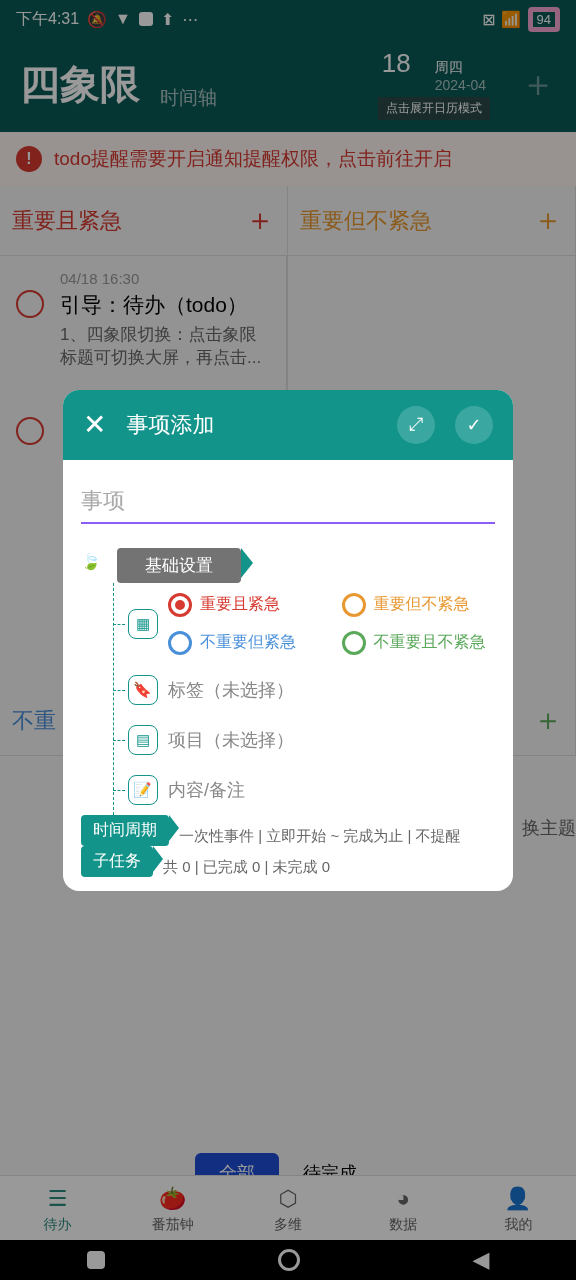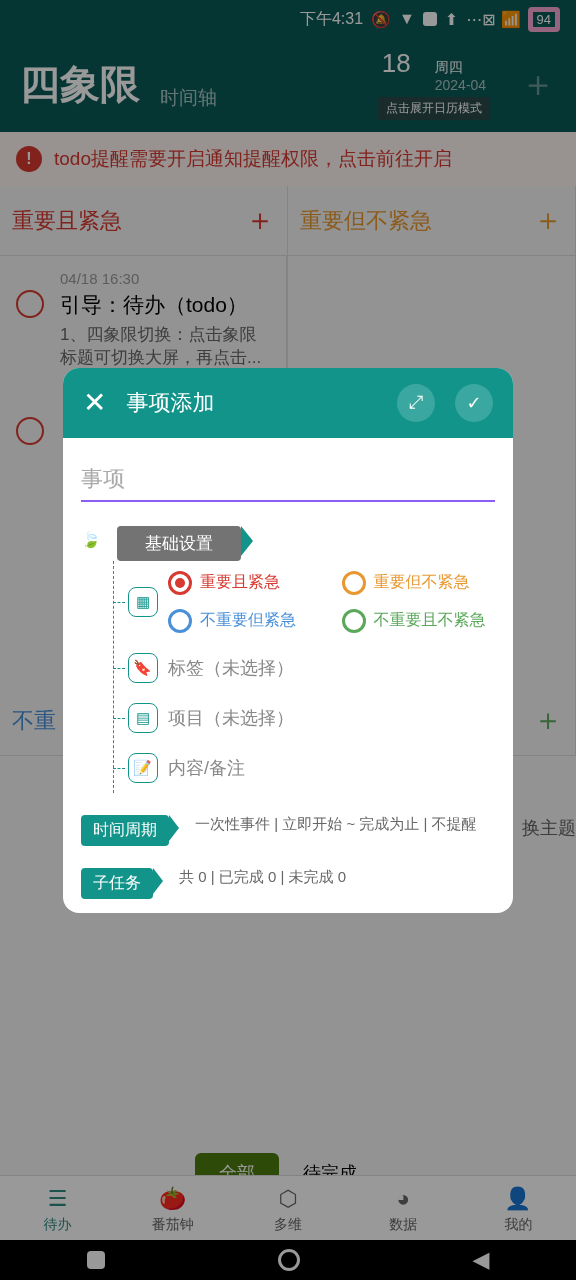--- a/index.html
+++ b/index.html
@@ -1,17 +1,17 @@
 <!DOCTYPE html>
 <html><head>
 <meta charset="utf-8">
 <style>
 *{margin:0;padding:0;box-sizing:border-box;font-family:-apple-system,BlinkMacSystemFont,"PingFang SC","Microsoft YaHei",sans-serif}
 body{width:576px;height:1280px;background:#f5f5f5;position:relative;overflow:hidden}
-.status-bar{height:38px;background:#0a5a56;color:#fff;display:flex;align-items:center;justify-content:flex-end;padding:0 16px;font-size:16px}
+.status-bar{height:38px;background:#0a5a56;color:#fff;display:flex;align-items:center;justify-content:space-between;padding:0 16px;font-size:16px}
 .status-left{display:flex;align-items:center;gap:8px}
 .status-right{display:flex;align-items:center;gap:6px}
 .header{background:#0a5a56;color:#fff;padding:10px 20px 12px;display:flex;align-items:center;gap:20px}
 .header-title{font-size:40px;font-weight:700}
 .header-sub{font-size:19px;color:#a8c4c2;margin-top:28px}
 .header-date{margin-left:auto;display:flex;flex-direction:column;align-items:center}
 .header-day{font-size:26px}
 .header-weekday{font-size:14px}
 .header-ym{font-size:14px;color:#a8c4c2}
 .header-hint{font-size:12px;background:#2a4a48;padding:3px 8px;border-radius:0;margin-top:4px}
@@ -28,21 +28,21 @@
 .q3 .quad-title,.q3 .quad-add{color:#4a90d9}
 .q4 .quad-title,.q4 .quad-add{color:#5aa85a}
 .todo-item{padding:14px 16px;display:flex;gap:16px;border-right:1px solid #ddd}
 .todo-circle{width:28px;height:28px;border:2px solid #d73a31;border-radius:50%;flex-shrink:0;margin-top:20px}
 .todo-time{font-size:15px;color:#999}
 .todo-title{font-size:21px;margin:4px 0}
 .todo-desc{font-size:17px;color:#666}
 .quad-content{min-height:430px;border-right:1px solid #ddd}
 .bottom-tabs{position:absolute;bottom:75px;left:0;right:0;display:flex;justify-content:center;gap:0;padding:12px 0}
 .filter-tab{padding:8px 24px;font-size:18px;border-radius:6px}
-.filter-active{background:#4d7c0f;color:#fff}
+.filter-active{background:#1d4ed8;color:#fff}
 .bottom-nav{position:absolute;bottom:40px;left:0;right:0;display:flex;background:#fff;border-top:1px solid #ddd;padding-top:4px}
 .nav-item{flex:1;display:flex;flex-direction:column;align-items:center;gap:4px;padding:6px 0;font-size:14px;color:#666}
 .nav-item.active{color:#2b8a7f}
 .nav-icon{font-size:22px}
 .sys-bar{position:absolute;bottom:0;left:0;right:0;height:40px;background:#000;display:flex;justify-content:space-around;align-items:center}
 .overlay{position:absolute;inset:0;background:rgba(0,0,0,0.4);display:flex;align-items:center;justify-content:center}
 .modal{width:450px;background:#fff;border-radius:16px;overflow:hidden}
 .modal-header{background:#12948a;color:#fff;padding:16px 20px;display:flex;align-items:center;gap:20px}
 .modal-close{font-size:28px;cursor:pointer}
 .modal-title{font-size:22px;flex:1}
@@ -60,21 +60,21 @@
 .tree-icon{width:30px;height:30px;border:1px solid #12948a;border-radius:8px;display:flex;align-items:center;justify-content:center;color:#12948a;font-size:15px}
 .priority-grid{display:grid;grid-template-columns:1fr 1fr;gap:14px 20px;flex:1}
 .priority-opt{display:flex;align-items:center;gap:8px;font-size:16px}
 .radio{width:24px;height:24px;border:3px solid;border-radius:50%;display:flex;align-items:center;justify-content:center}
 .radio.checked::after{content:"";width:10px;height:10px;border-radius:50%;background:currentColor}
 .r-red{color:#d73a31}
 .r-orange{color:#e89830}
 .r-blue{color:#4a90d9}
 .r-green{color:#5aa85a}
 .tree-label{font-size:18px;color:#888}
-.summary-row{display:flex;align-items:flex-start;gap:26px;margin-top:22px}
+.summary-row{display:flex;align-items:flex-end;gap:10px;margin-top:0}
 .summary-tag{background:#12948a;color:#fff;padding:5px 12px;font-size:16px;border-radius:4px;position:relative}
 .summary-tag::after{content:"";position:absolute;right:-10px;top:0;border-left:10px solid #12948a;border-top:13px solid transparent;border-bottom:13px solid transparent}
 .summary-text{font-size:15px;color:#666}
 .theme-hint{position:absolute;right:0;top:816px;font-size:18px;color:#666}
 </style>
 </head>
 <body>
 
 <div class="status-bar">
   <div class="status-left">

